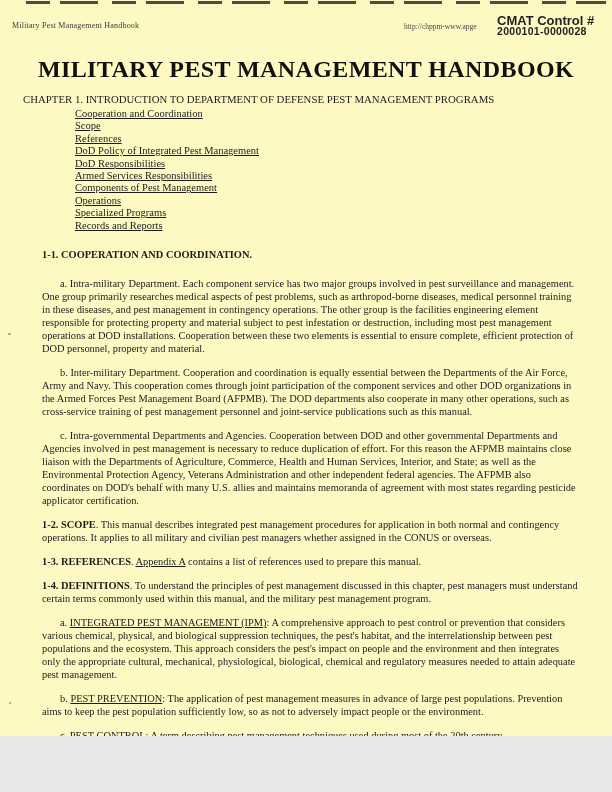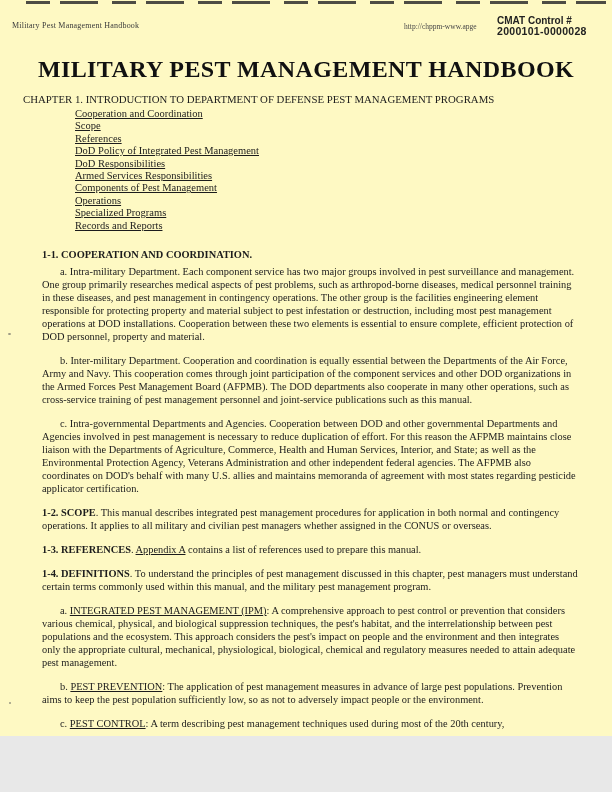--- a/index.html
+++ b/index.html
@@ -23,40 +23,40 @@
     font-size:8px; color:#3a3a3a; letter-spacing:.2px;
   }
   .url-text {
     position:absolute; top:22px; left:404px;
     font-size:7.5px; color:#474747;
   }
   .stamp {
     position:absolute; top:16px; left:497px;
     font-family:"Liberation Sans", sans-serif; font-weight:bold; color:#222;
   }
-  .stamp-label { font-size:10px; line-height:9px; }
+  .stamp-label { font-size:13px; line-height:9px; }
   .stamp-number { font-size:10.5px; line-height:12px; letter-spacing:.3px; }
 
   .doc-title {
     margin:56px 0 0 0; text-align:center;
     font-size:24px; font-weight:bold; letter-spacing:.4px;
     line-height:26px; color:#111;
   }
   .chapter-heading {
     margin:11px 30px 0 23px; font-size:10.8px; line-height:13px;
   }
   .toc { margin:2px 0 16px 75px; }
   .toc a {
     display:block; font-size:10.5px; line-height:12.4px;
     color:#1c1c1c; text-decoration:underline; cursor:pointer;
   }
   .sec { margin:11px 34px 0 42px; font-size:10.4px; line-height:13px; }
   .sec-head { font-weight:bold;text-align:center; }
   .para { margin:11px 34px 0 42px; font-size:10.4px; line-height:13px; text-indent:18px; }
-  .para.tight { margin-top:4px; }
+  .para.tight { margin-top:16px; }
   .u { text-decoration:underline; }
   a.doc-link { color:#1c1c1c; text-decoration:underline; cursor:pointer; }
 
   .footer-page { position:absolute; left:10px; top:772px; font-size:8px; color:#2c2c2c;text-align:right; }
   .footer-time { position:absolute; right:24px; top:772px; font-size:8px; color:#2c2c2c; }
 </style>
 </head>
 <body>
 
 <div class="page">

